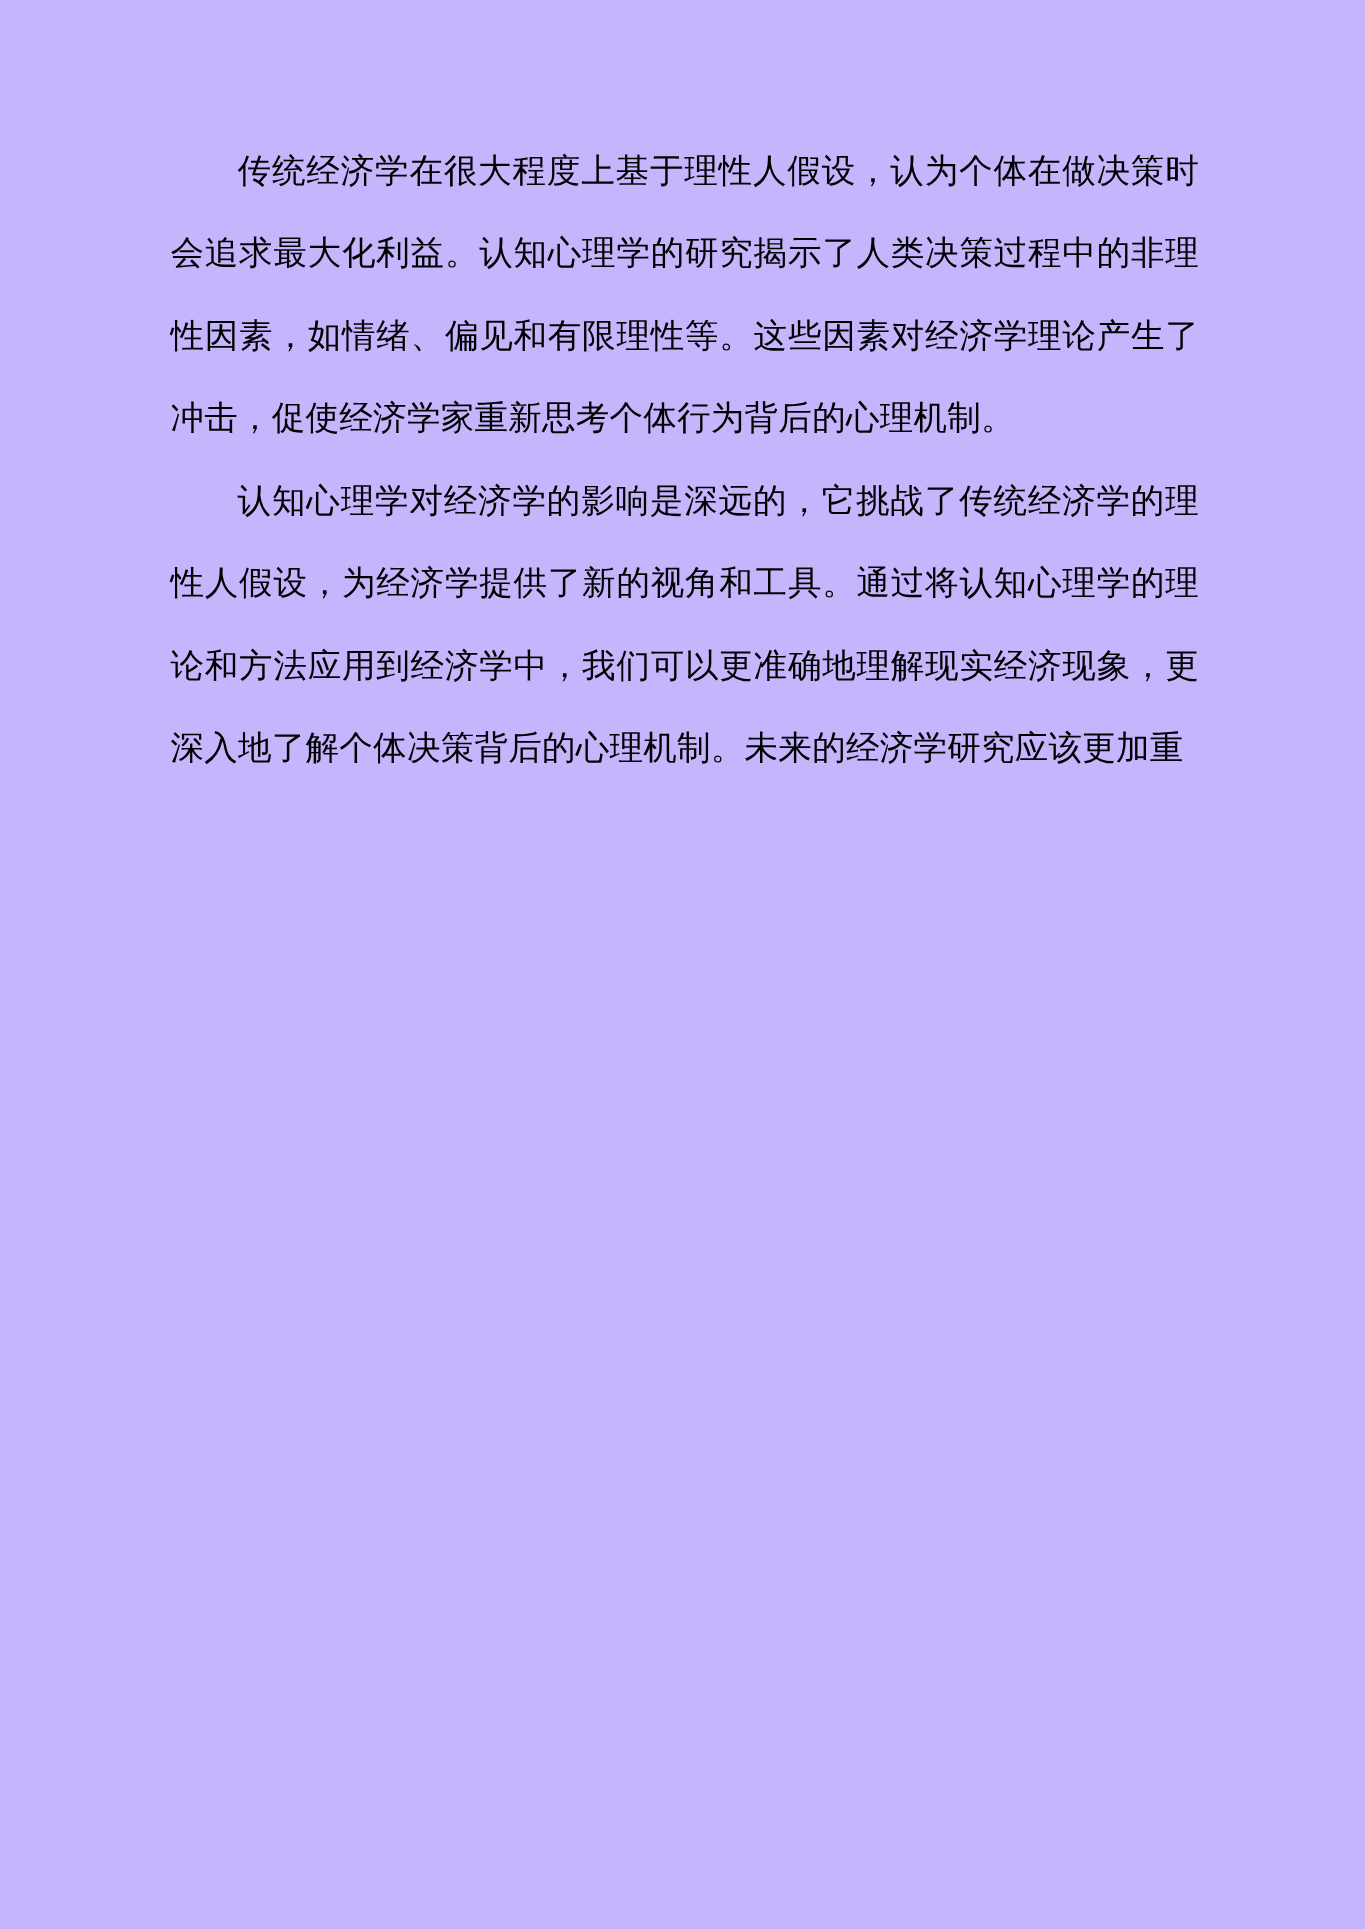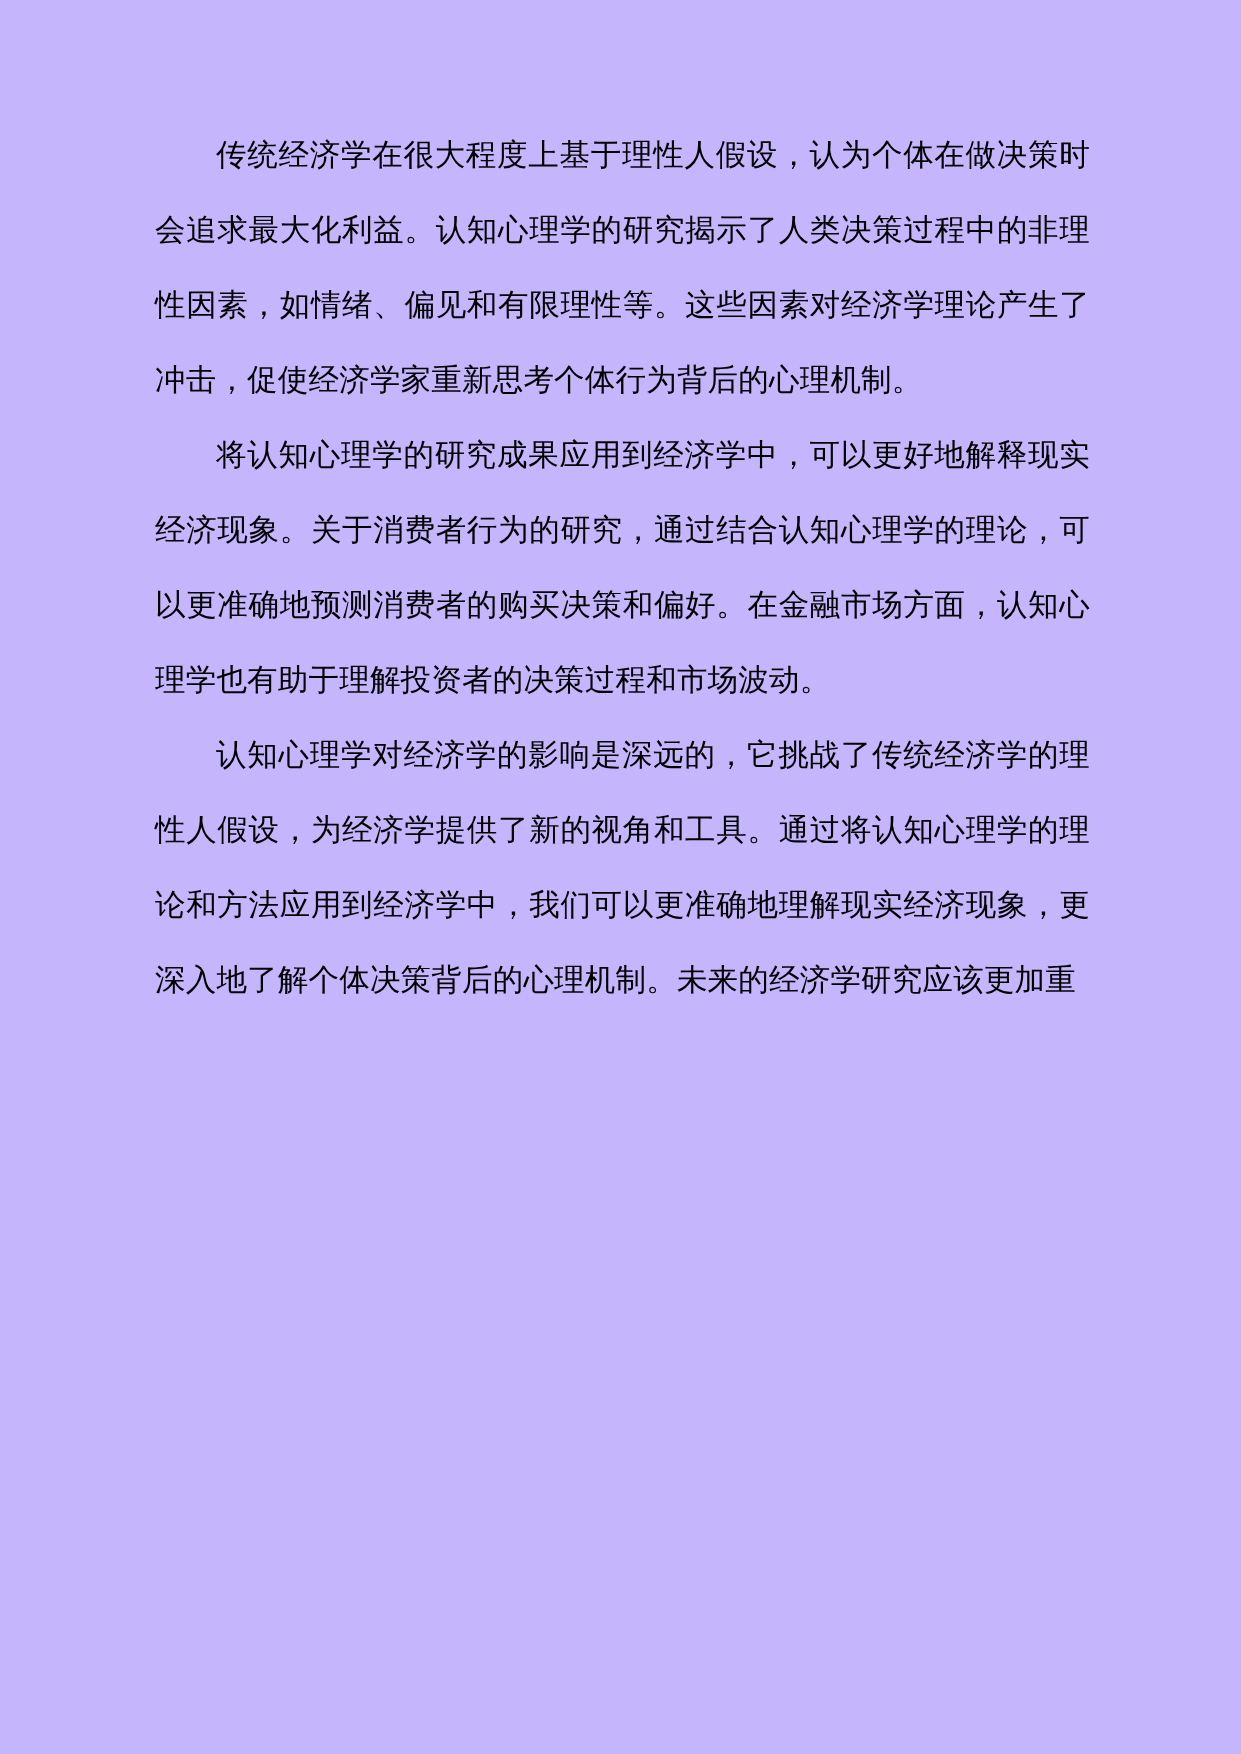--- a/index.html
+++ b/index.html
@@ -36,16 +36,15 @@
     letter-spacing: 0.2px;
     word-break: break-all;
   }
 </style>
 </head>
 <body>
 
 <div class="page">
   <div class="content">
     <p class="para">传统经济学在很大程度上基于理性人假设，认为个体在做决策时会追求最大化利益。认知心理学的研究揭示了人类决策过程中的非理性因素，如情绪、偏见和有限理性等。这些因素对经济学理论产生了冲击，促使经济学家重新思考个体行为背后的心理机制。</p>
-    <p class="para">将认知心理学的研究成果应用到经济学中，可以更好地解释现实经济现象。关于消费者行为的研究，通过结合认知心理学的理论，可以更准确地预测消费者的购买决策和偏好。在金融市场方面，认知心理学也有助于理解投资者的决策过程和市场波动。</p>
     <p class="para">认知心理学对经济学的影响是深远的，它挑战了传统经济学的理性人假设，为经济学提供了新的视角和工具。通过将认知心理学的理论和方法应用到经济学中，我们可以更准确地理解现实经济现象，更深入地了解个体决策背后的心理机制。未来的经济学研究应该更加重</p>
   </div>
 </div>
 
 </body></html>

